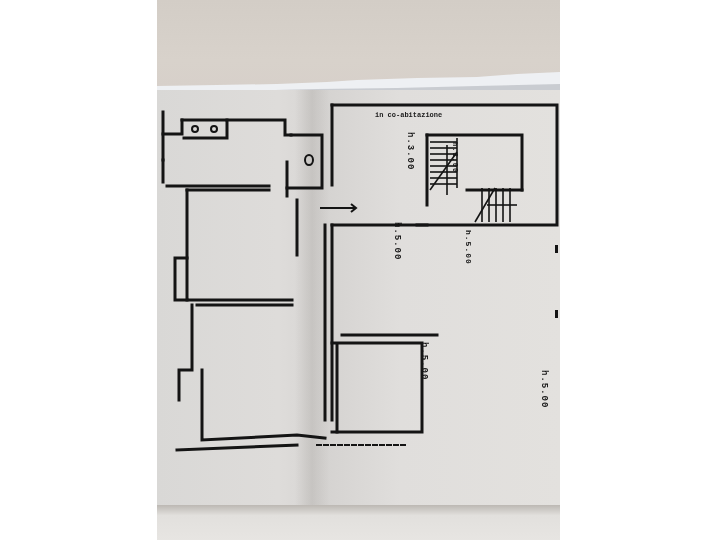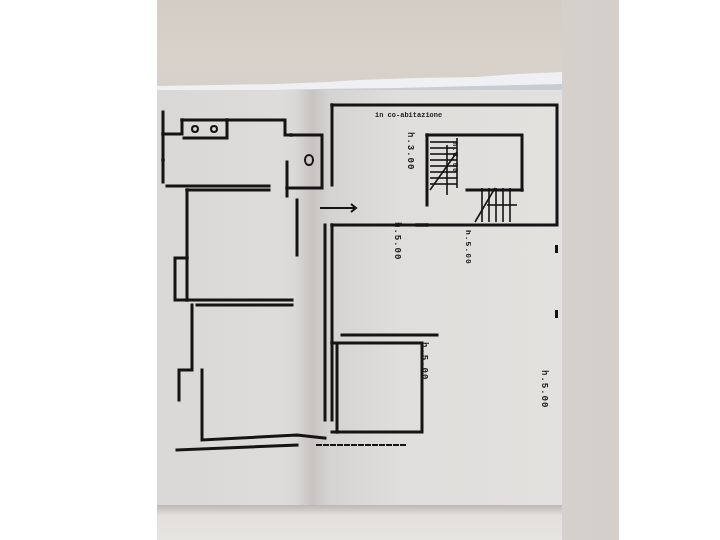--- a/index.html
+++ b/index.html
@@ -1,17 +1,17 @@
 <!DOCTYPE html>
 <html><head>
 <meta charset="utf-8">
 <style>
   html,body{margin:0;padding:0;}
   body{width:720px;height:540px;background:#ffffff;position:relative;overflow:hidden;font-family:"Liberation Sans",sans-serif;}
-  .photo{position:absolute;left:157px;top:0;width:462px;height:540px;overflow:hidden;
+  .photo{position:absolute;left:157px;top:0;width:403px;height:540px;overflow:hidden;
     background:linear-gradient(90deg,#d6d1cb 0%,#dad5cf 40%,#d4cfca 100%);}
   .top-sheet{position:absolute;left:0;top:0;width:405px;height:86px;
     background:linear-gradient(180deg,#d3cdc6 0%,#d8d2cb 70%,#d7d0ca 100%);}
   .tear{position:absolute;left:0;top:72px;width:405px;height:26px;}
   .sheet{position:absolute;left:0;top:90px;width:405px;height:425px;
     background:linear-gradient(90deg,#d9d8d6 0%,#dedcda 30%,#d5d3d1 42%,#e0dedc 60%,#e3e1de 100%);}
   .fold{position:absolute;left:138px;top:90px;width:34px;height:425px;
     background:linear-gradient(90deg,rgba(0,0,0,0) 0%,rgba(120,115,110,0.18) 50%,rgba(0,0,0,0) 100%);}
   .bottom-band{position:absolute;left:0;top:505px;width:405px;height:35px;
     background:linear-gradient(180deg,#bcb8b3 0%,#e2e0dd 30%,#e7e5e2 100%);}

